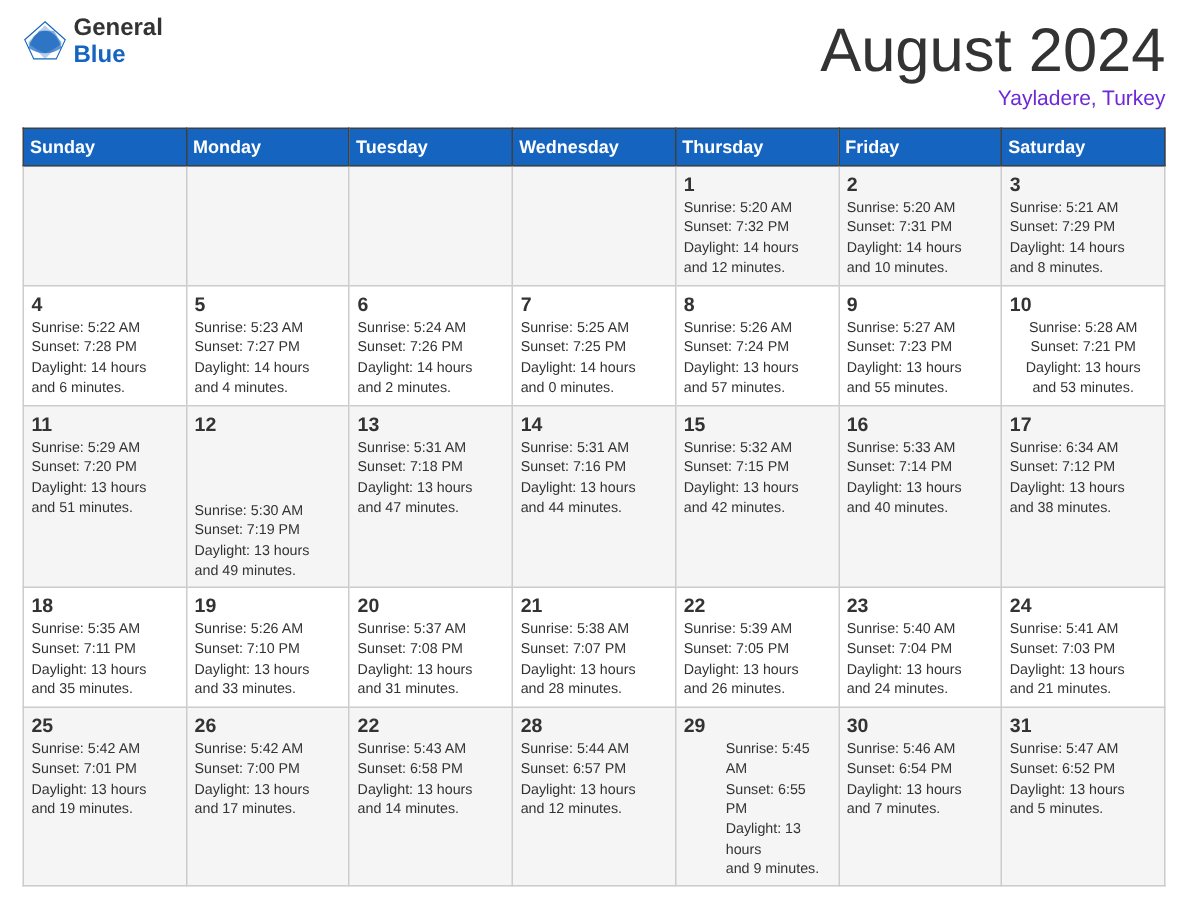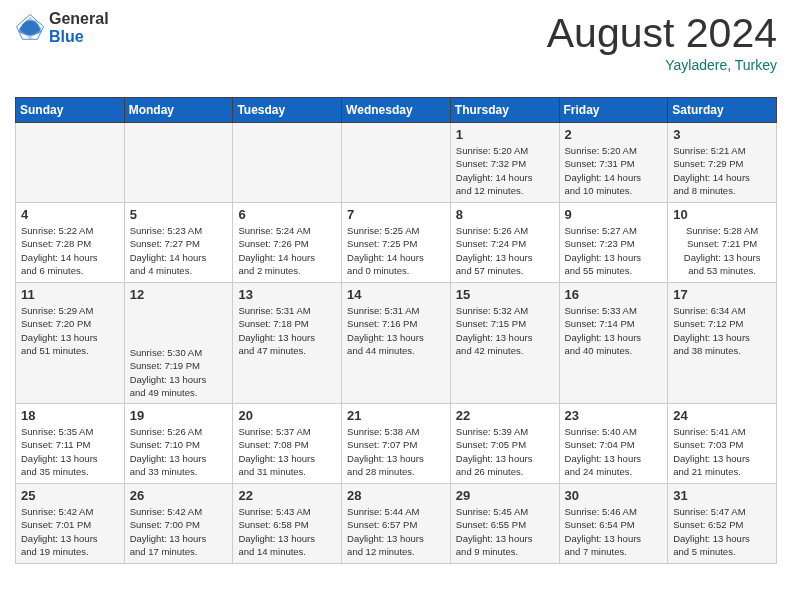--- a/index.html
+++ b/index.html
@@ -7,21 +7,21 @@
       font-family: Arial, sans-serif;
       background: #fff;
       width: 792px;
       min-height: 612px;
       padding: 10px 15px;
     }
     .header {
       display: flex;
       justify-content: space-between;
       align-items: flex-start;
-      margin-bottom: 24px;
+      margin-bottom: 12px;
     }
     .logo {
       display: flex;
       align-items: center;
       gap: 4px;
     }
     .logo-text {
       display: flex;
       flex-direction: column;
       line-height: 1.1;
@@ -43,21 +43,21 @@
     .title-area {
       text-align: right;
     }
     .month-title {
       font-size: 41px;
       font-weight: normal;
       color: #333;
     }
     .subtitle {
       font-size: 14px;
-      color: #0f766e;
+      color: #6d28d9;
     }
     table {
       width: 100%;
       border-collapse: collapse;
       font-size: 10px;
     }
     thead tr th {
       background-color: #1565C0;
       color: #fff;
       padding: 5px 4px;
@@ -330,21 +330,21 @@
         </td>
         <td>
           <div class="day-number">28</div>
           <div class="day-info" style="white-space: pre-line;">Sunrise: 5:44 AM
 Sunset: 6:57 PM
 Daylight: 13 hours
 and 12 minutes.</div>
         </td>
         <td>
           <div class="day-number">29</div>
-          <div class="day-info" style="white-space: pre-line;">Sunrise: 5:45 AM
+          <div class="day-info" style="white-space: pre-line; margin-left: 28px;">Sunrise: 5:45 AM
 Sunset: 6:55 PM
 Daylight: 13 hours
 and 9 minutes.</div>
         </td>
         <td>
           <div class="day-number">30</div>
           <div class="day-info" style="white-space: pre-line;">Sunrise: 5:46 AM
 Sunset: 6:54 PM
 Daylight: 13 hours
 and 7 minutes.</div>

